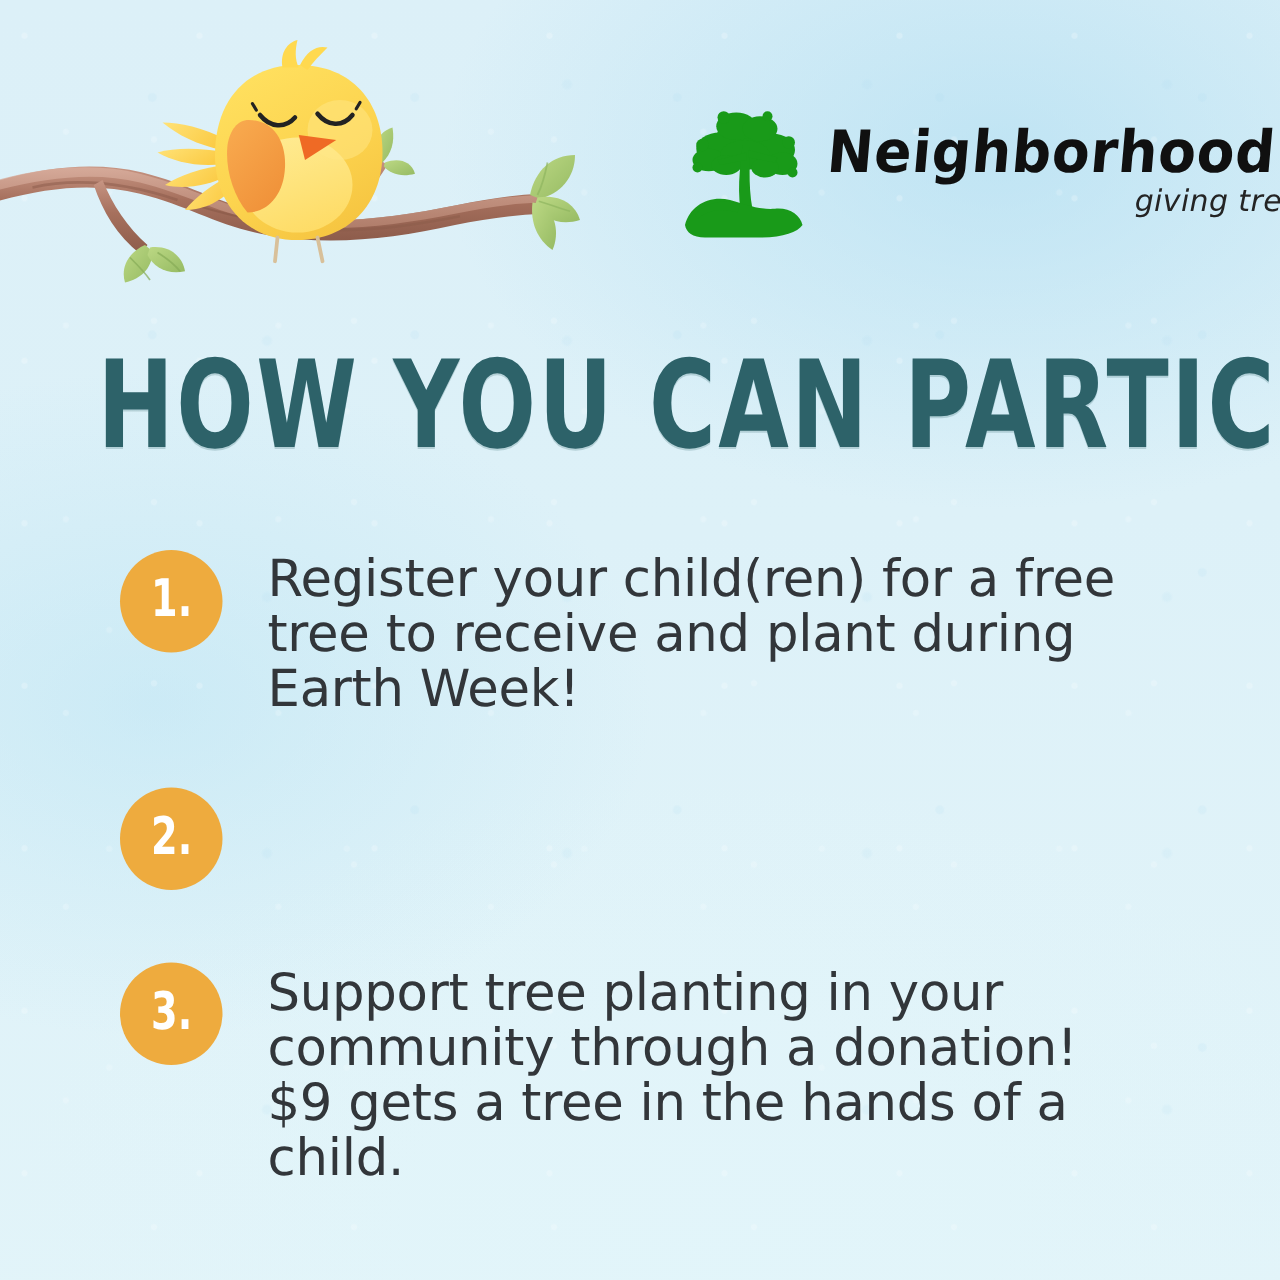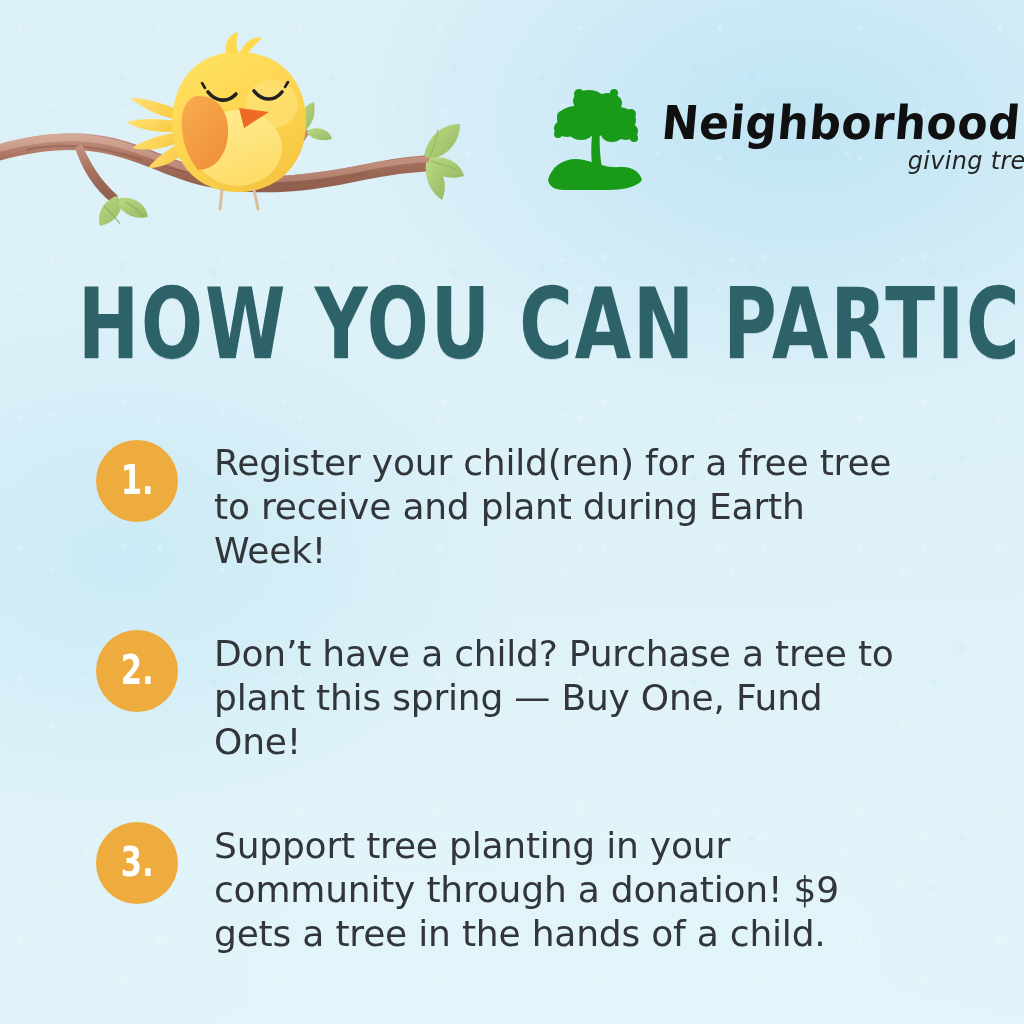--- a/index.html
+++ b/index.html
@@ -146,21 +146,21 @@
     letter-spacing: 0px;
   }
   .step-badge span {
     display: inline-block;
     transform: scaleY(1.22) scaleX(.9);
     padding-bottom: 2px;
   }
 
   .step-text {
     font-family: "DejaVu Sans", sans-serif;
-    font-size: 36px;
+    font-size: 41px;
     line-height: 44px;
     color: #32363a;
     padding-top: 2px;
     max-width: 700px;
     letter-spacing: -.2px;
   }
   .step-1 .step-text { padding-top: 1px; }
   .step-2 { margin-bottom: 58px; }
 </style>
 </head>
@@ -331,21 +331,20 @@
       <div class="step-badge">
         <span>1.</span>
       </div>
       <div class="step-text">Register your child(ren) for a free tree to receive and plant during Earth Week!</div>
     </div>
 
     <div class="step step-2">
       <div class="step-badge">
         <span>2.</span>
       </div>
-      <div class="step-text">Don’t have a child? Purchase a tree to plant this spring — Buy One, Fund One!</div>
     </div>
 
     <div class="step step-3">
       <div class="step-badge">
         <span>3.</span>
       </div>
       <div class="step-text">Support tree planting in your community through a donation! $9 gets a tree in the hands of a child.</div>
     </div>
 
   </div>

